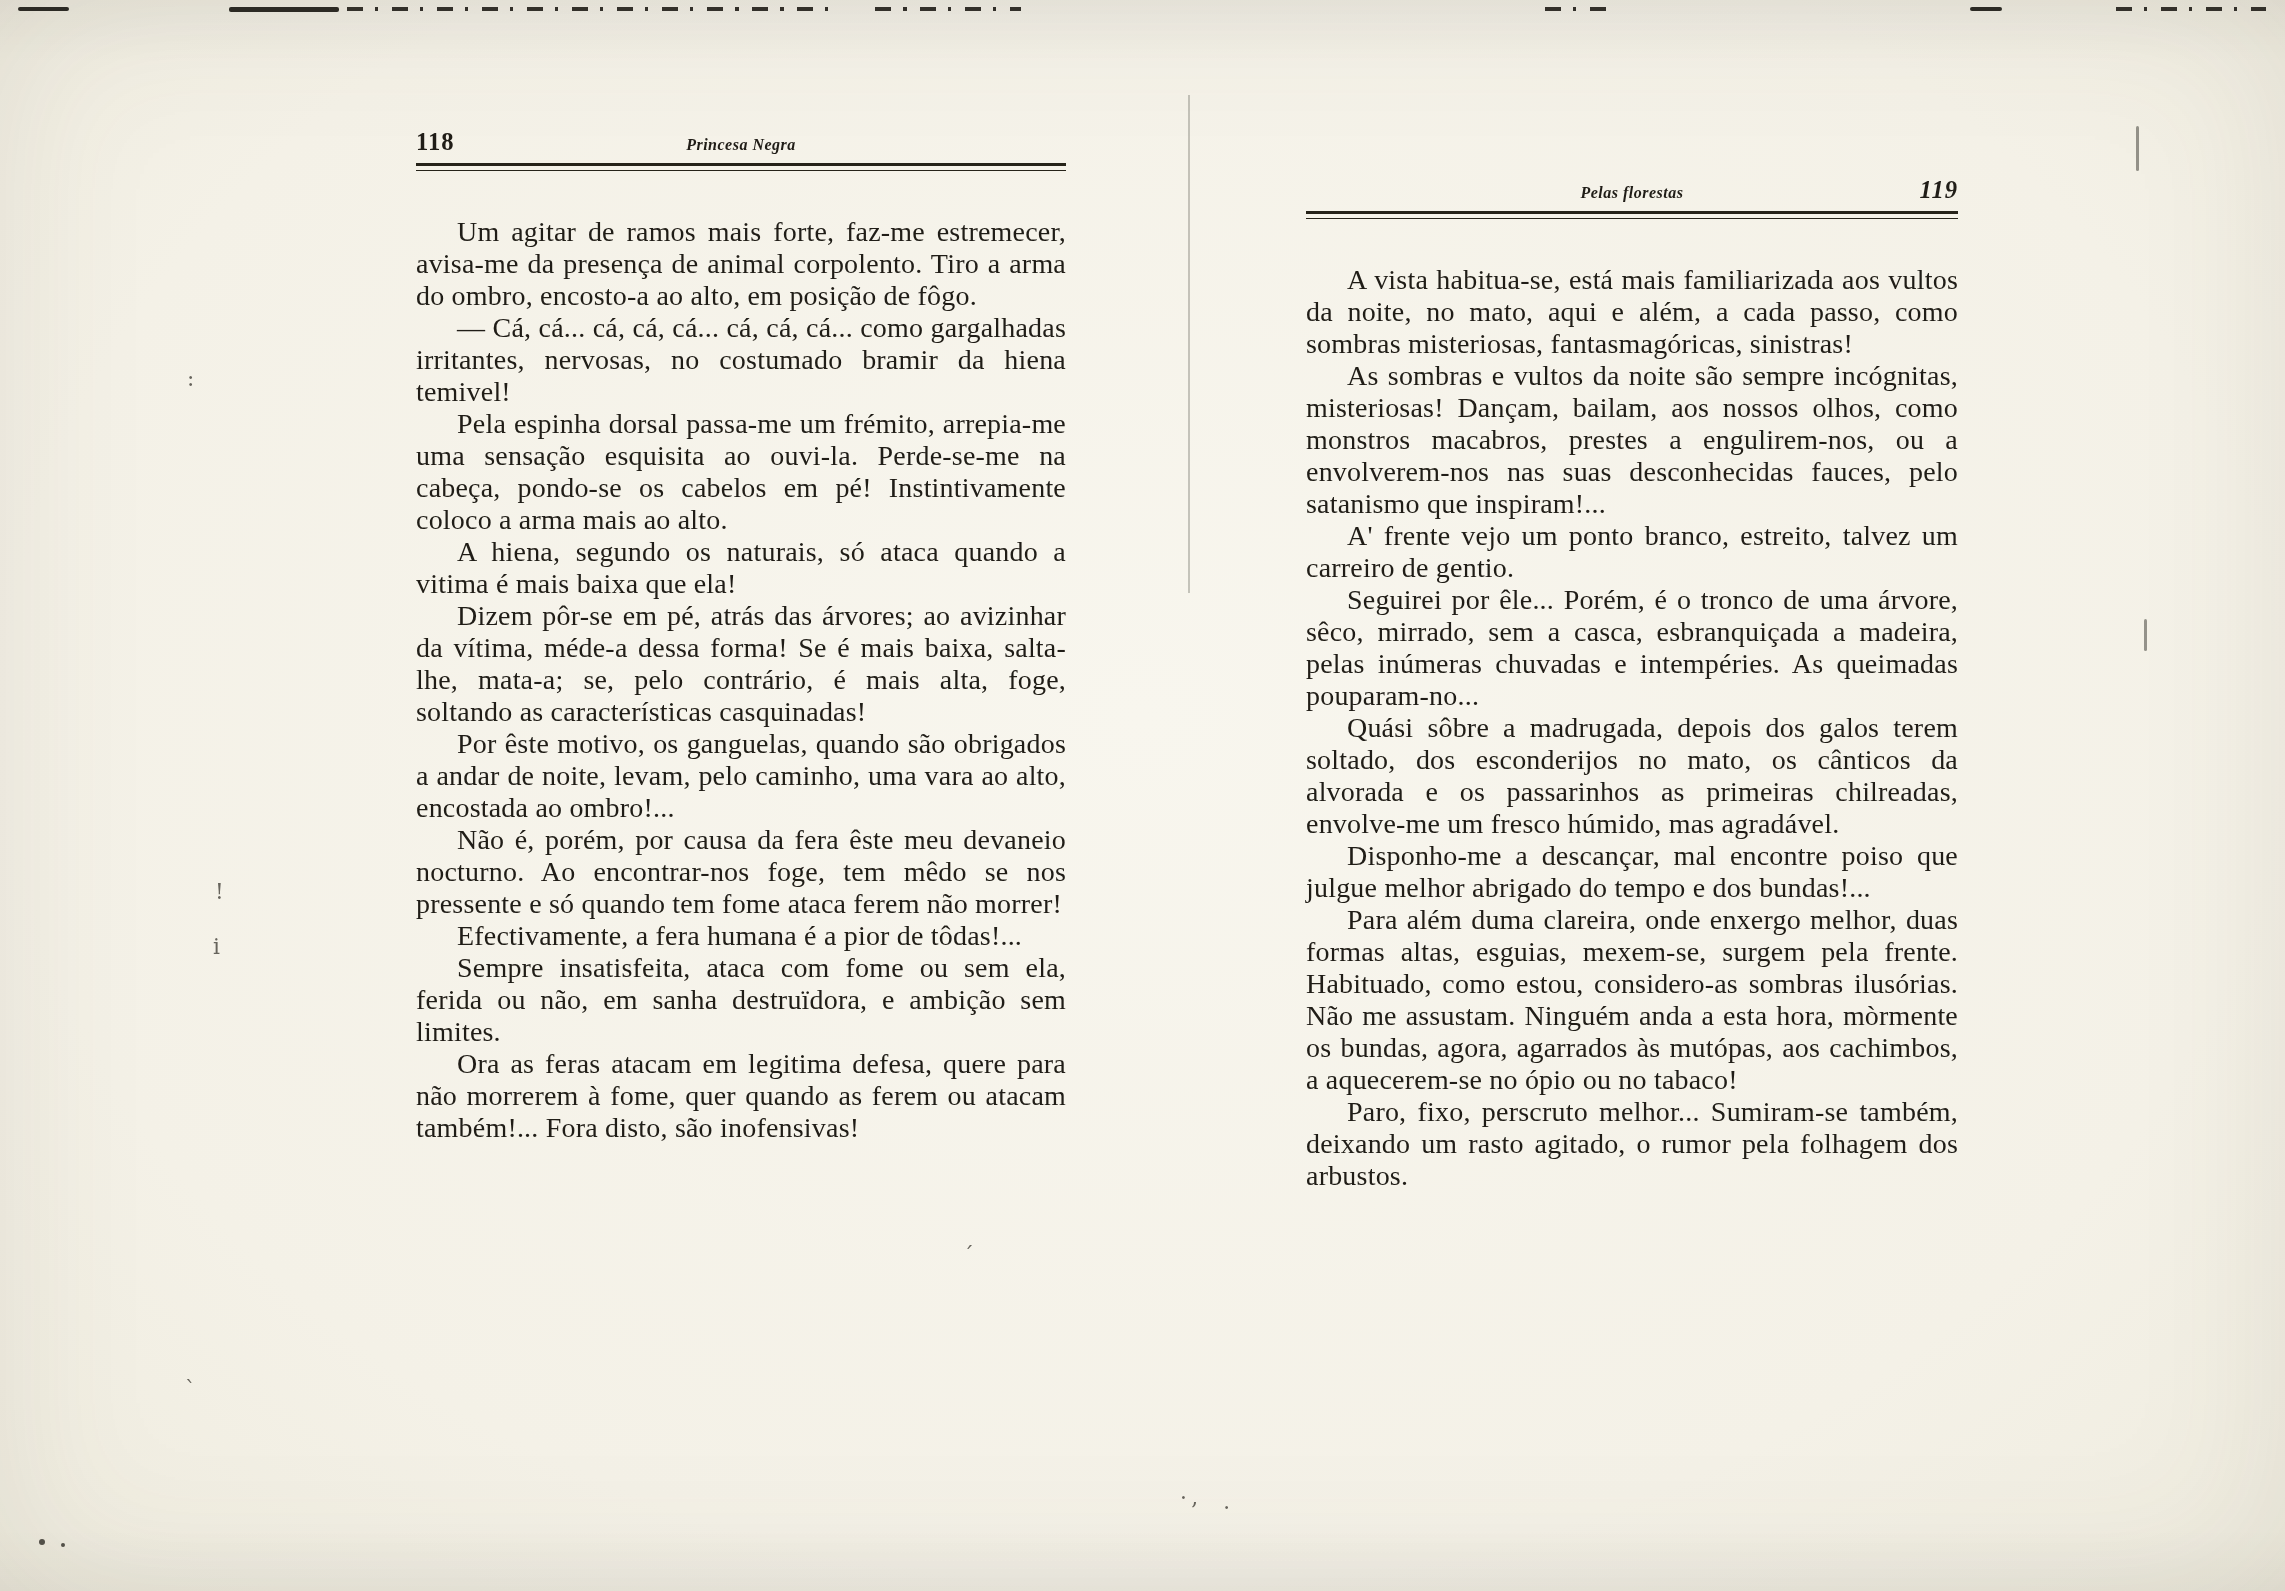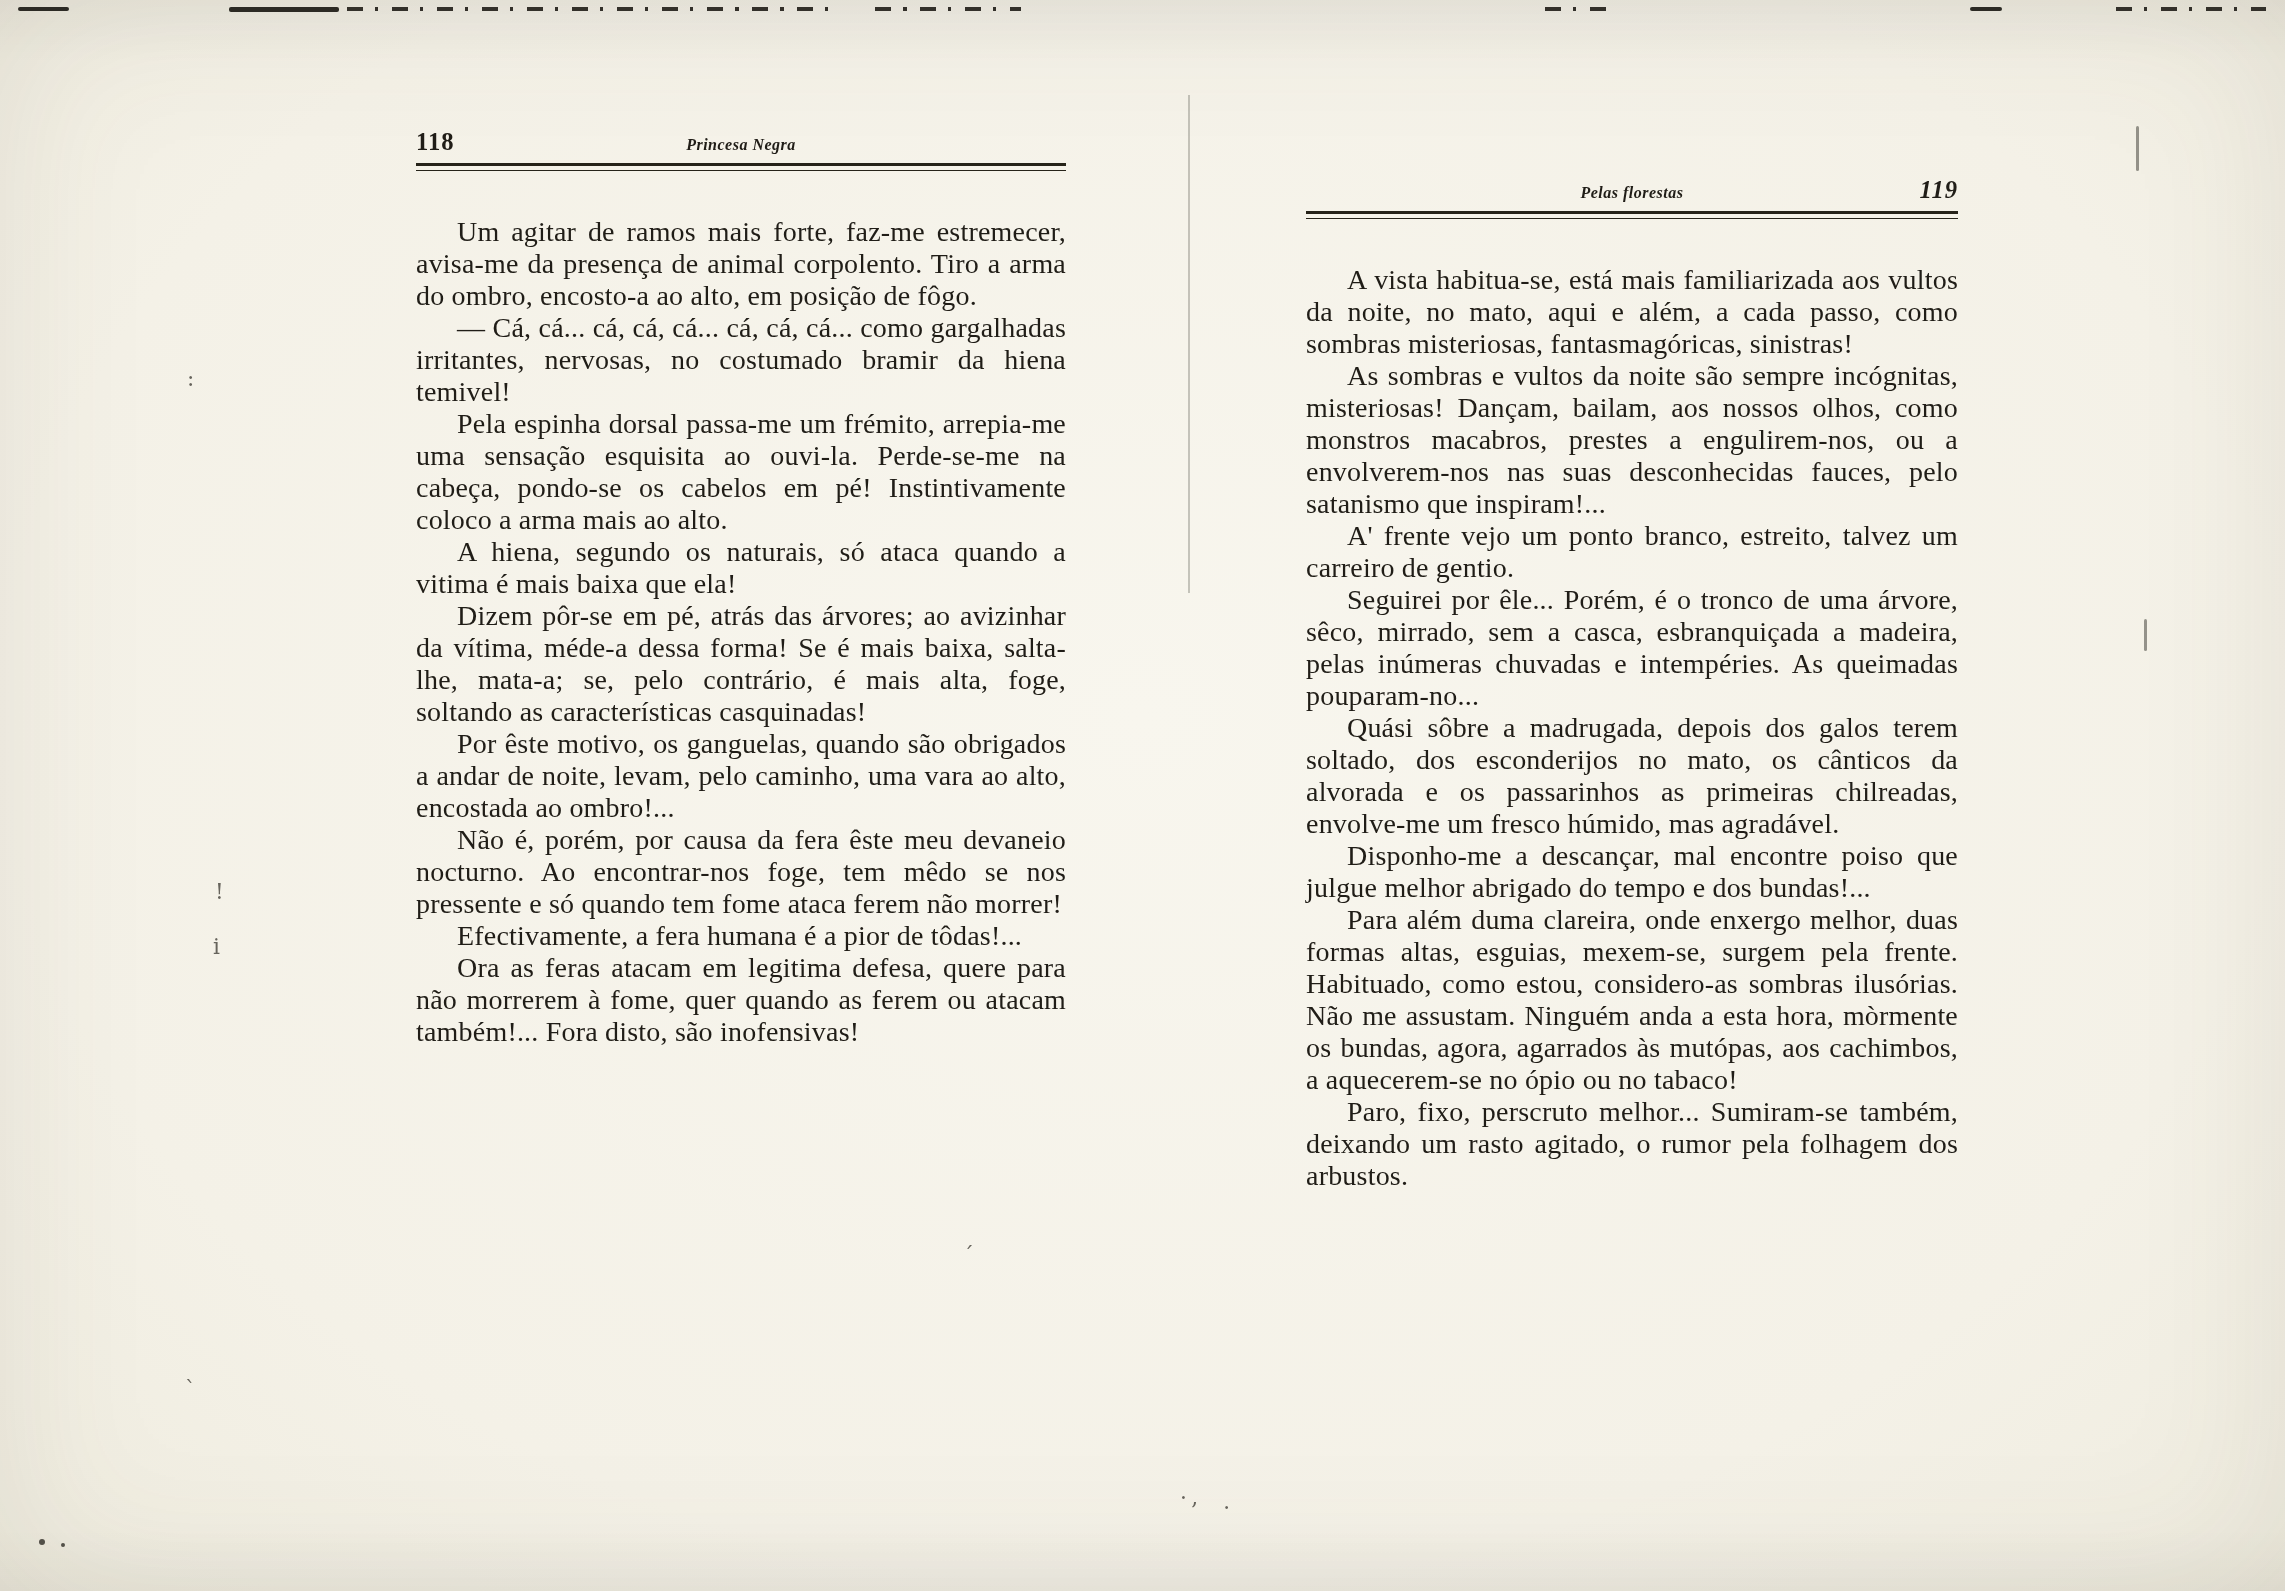--- a/index.html
+++ b/index.html
@@ -125,20 +125,21 @@
     </header>
     <div class="text-block">
         <p class="para">Um agitar de ramos mais forte, faz-me estremecer, avisa-me da presença de animal corpolento.  Tiro a arma do ombro, encosto-a ao alto, em posição de fôgo.</p>
         <p class="para">— Cá, cá... cá, cá, cá... cá, cá, cá... como gargalhadas irritantes, nervosas, no costumado bramir da hiena temivel!</p>
         <p class="para">Pela espinha dorsal passa-me um frémito, arrepia-me uma sensação esquisita ao ouvi-la. Perde-se-me na cabeça, pondo-se os cabelos em pé!  Instintivamente coloco a arma mais ao alto.</p>
         <p class="para">A hiena, segundo os naturais, só ataca quando a vitima é mais baixa que ela!</p>
         <p class="para">Dizem pôr-se em pé, atrás das árvores; ao avizinhar da vítima, méde-a dessa forma!  Se é mais baixa, salta-lhe, mata-a; se, pelo contrário, é mais alta, foge, soltando as características casquinadas!</p>
         <p class="para">Por êste motivo, os ganguelas, quando são obrigados a andar de noite, levam, pelo caminho, uma vara ao alto, encostada ao ombro!...</p>
         <p class="para">Não é, porém, por causa da fera êste meu devaneio nocturno.  Ao encontrar-nos foge, tem mêdo se nos pressente e só quando tem fome ataca ferem não morrer!</p>
         <p class="para">Efectivamente, a fera humana é a pior de tôdas!...</p>
+        <p class="para">Sempre insatisfeita, ataca com fome ou sem ela, ferida ou não, em sanha destruïdora, e ambição sem limites.</p>
         <p class="para">Ora as feras atacam em legitima defesa, quere para não morrerem à fome, quer quando as ferem ou atacam também!...  Fora disto, são inofensivas!</p>
       </div>
   </section>
 
   <section class="page" id="page-right">
     <header class="page-head">
       <div class="head-row">
         <span></span>
         <span class="running-title">Pelas florestas</span>
         <span class="folio right">119</span>

